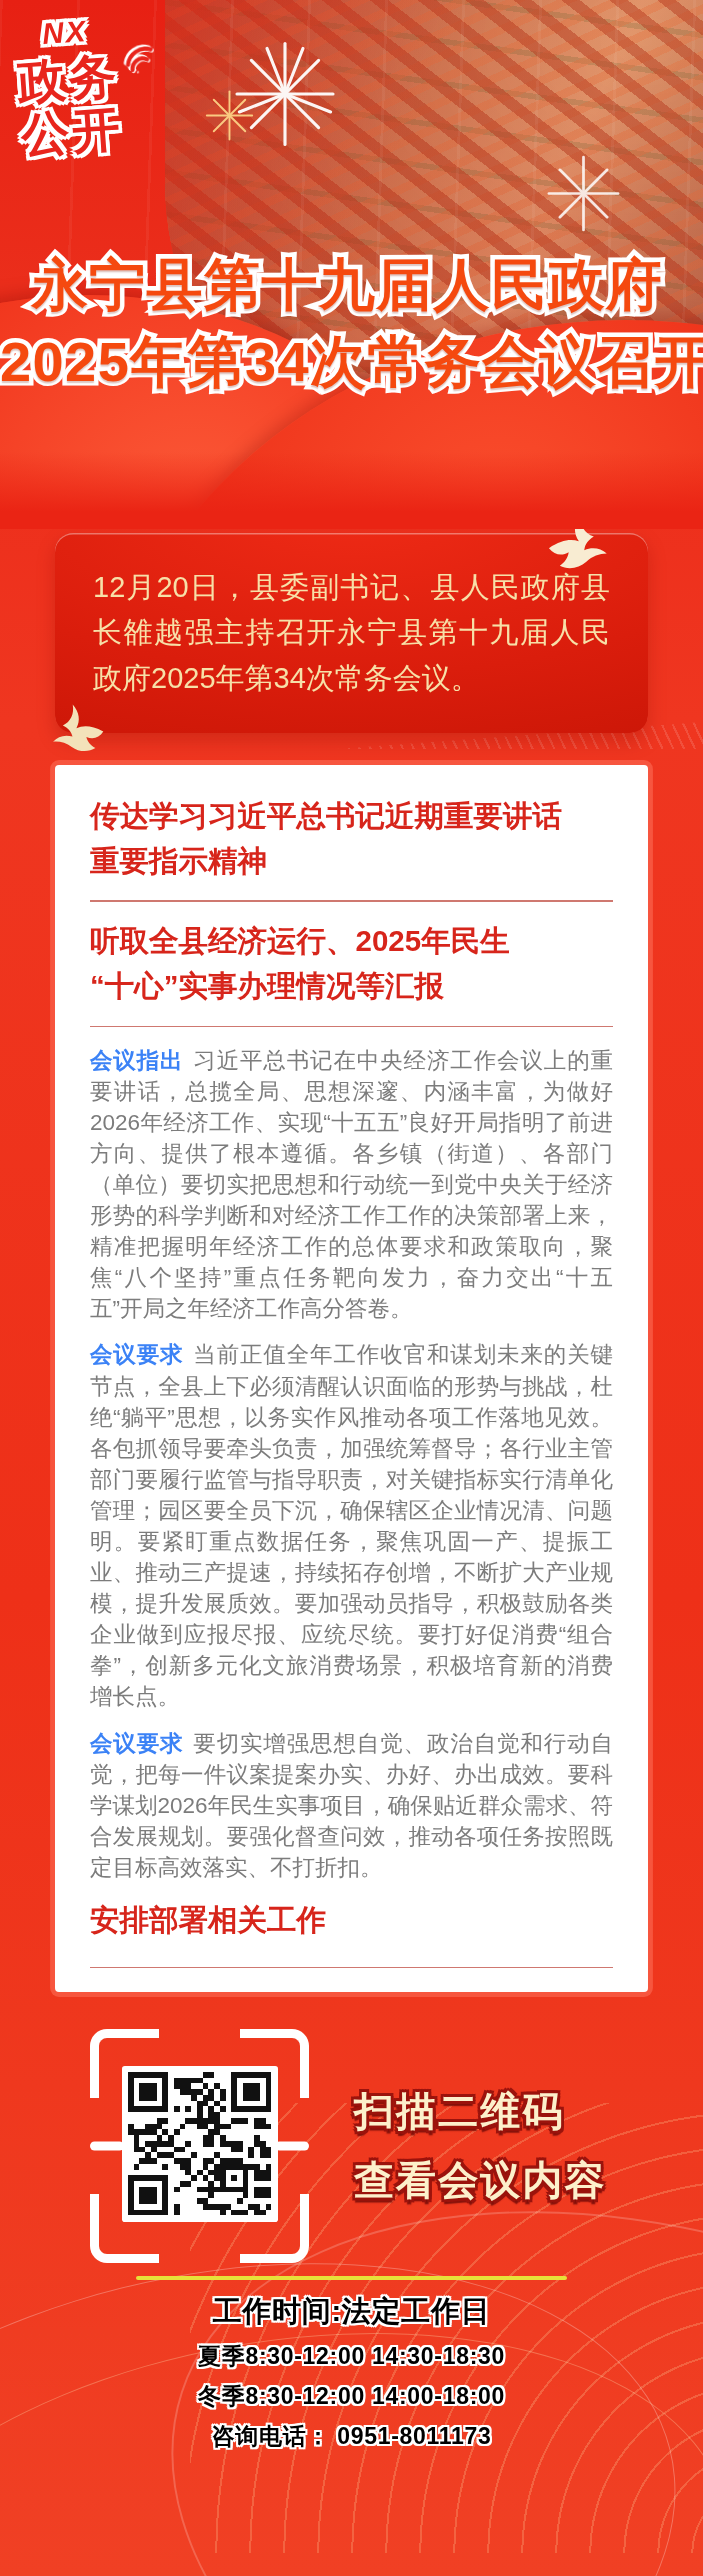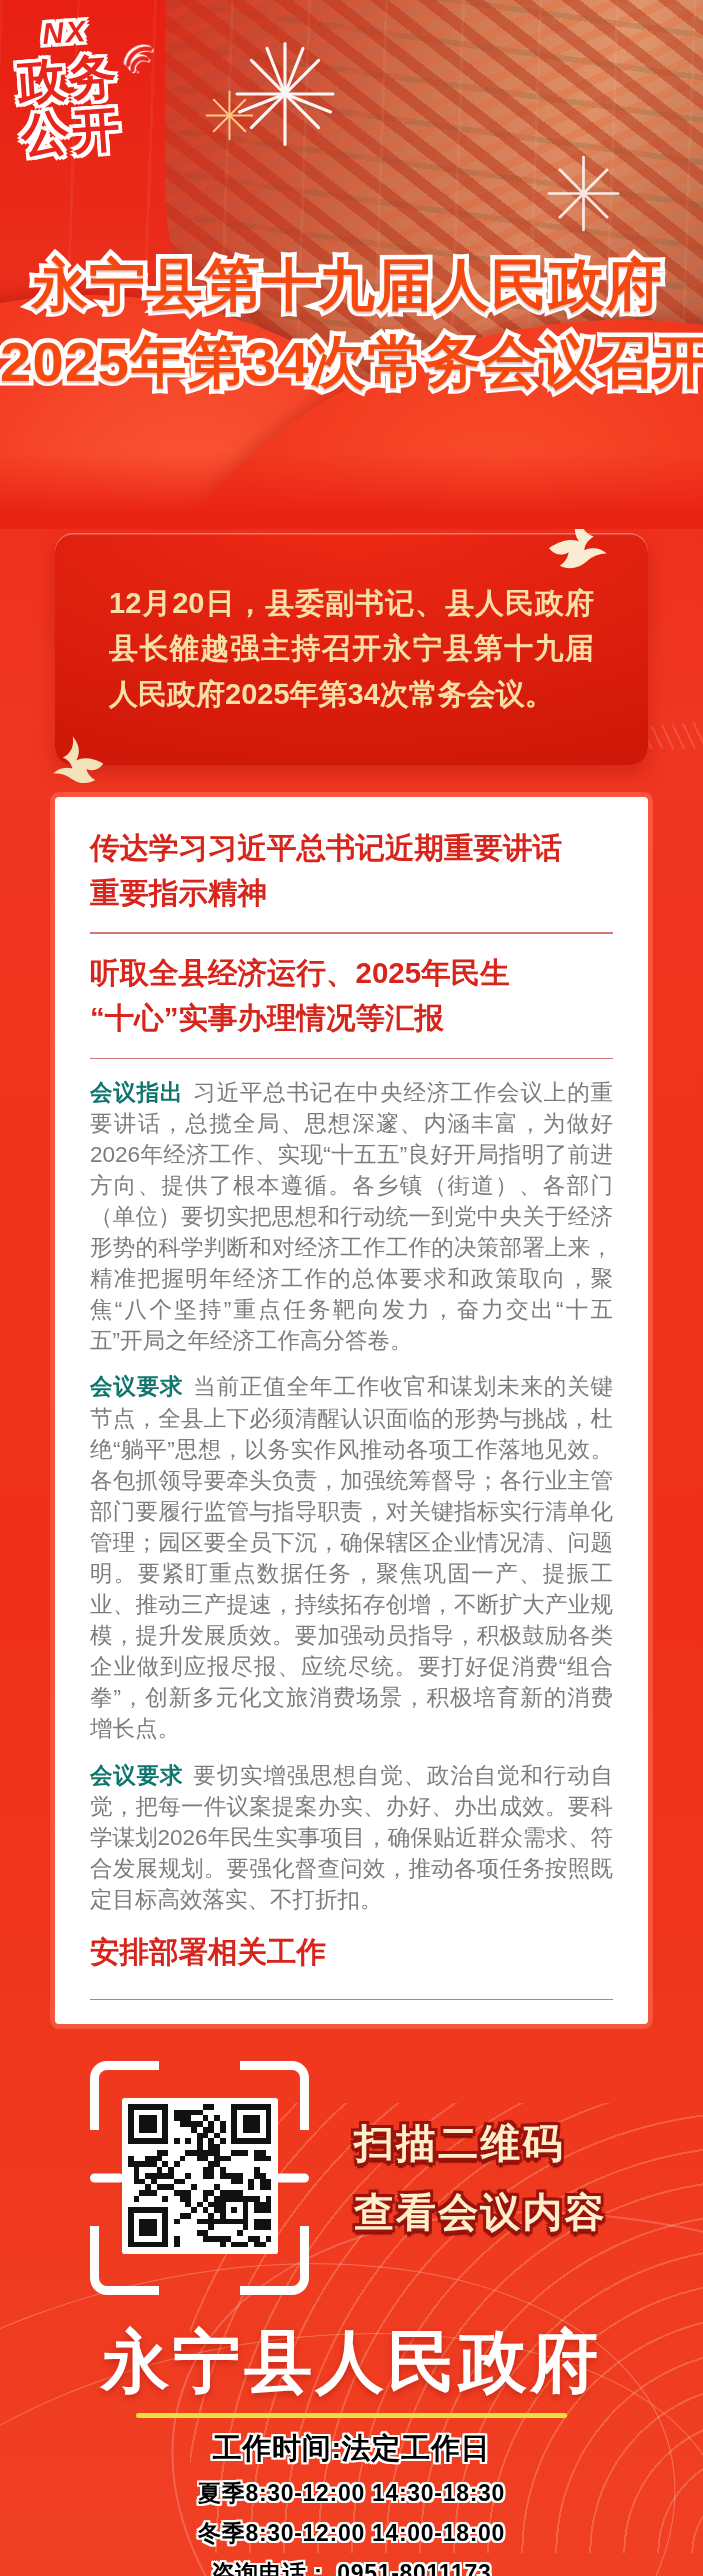--- a/index.html
+++ b/index.html
@@ -47,37 +47,37 @@
   .logo .row{display:flex;align-items:flex-start;}
   .wifi{margin:-4.2px 0 0 2.8px;filter:drop-shadow(1.4px 1.4px 0 #fff) drop-shadow(-1.4px -1.4px 0 #fff);}
 
   .fw{position:absolute;z-index:4;}
 
   
   .intro{padding:4.2px 55px 0;position:relative;z-index:2;}
   .intro-box{position:relative;border-radius:18.3px;padding:32px 38px;
     background:radial-gradient(130% 150% at 50% -12%,#ef2b16 0%,#da1d0c 55%,#c61405 100%);
     box-shadow:0 8.4px 18.3px rgba(140,10,0,.28),inset 0 1.4px 0 rgba(255,255,255,.38);}
-  .intro-box p{margin:16px;color:#f7e0a8;font-size:29px;line-height:1.56;text-align:justify;font-weight:700;}
+  .intro-box p{margin:0;color:#f7e0a8;font-size:29px;line-height:1.56;text-align:justify;font-weight:400;}
   .dove{position:absolute;z-index:3;}
   .dove.right{right:34px;top:-27px;}
   .dove.left{left:-9.8px;bottom:-24px;transform:scaleX(-1) rotate(6deg);}
 
   .hatch{position:absolute;right:0;top:722px;width:366px;height:27px;opacity:.8;z-index:1;
     background:repeating-linear-gradient(65deg,rgba(255,255,255,.16) 0 2.1px,transparent 2.1px 9.8px);
     clip-path:polygon(0 100%,100% 0,100% 100%);}
 
   
   .card{position:relative;margin:32px 55px 0;background:#fff;border-radius:4px;
     padding:29.5px 35px 17px;box-shadow:0 0 0 4.9px rgba(255,118,96,.5);z-index:2;}
   .h-red{margin:0;color:#d7251b;font-size:29.5px;font-weight:800;line-height:1.5;white-space:pre-line;}
   .card hr{border:0;height:1.4px;background:#c3564c;opacity:.8;margin:17.6px 0;}
   .card hr.last{margin:24px 0 7px;}
   p.body{margin:0 0 15.5px;color:#7c7c7c;font-size:22.5px;line-height:1.38;text-align:justify;font-weight:500;}
-  .lbl{color:#0f766e;font-weight:800;margin-right:9.8px;}
+  .lbl{color:#3b82f6;font-weight:800;margin-right:9.8px;}
   .h-red.small{margin-top:5.6px;}
 
   
   .qr-row{display:flex;align-items:center;margin:37px 0 0 90px;position:relative;z-index:2;}
   .qr-frame{position:relative;width:219px;height:234px;flex:none;}
   .corner{position:absolute;width:60px;height:60px;border:9.1px solid #fff;}
   .c-tl{left:0;top:0;border-right:0;border-bottom:0;border-radius:17px 0 0 0;}
   .c-tr{right:0;top:0;border-left:0;border-bottom:0;border-radius:0 17px 0 0;}
   .c-bl{left:0;bottom:0;border-right:0;border-top:0;border-radius:0 0 0 17px;}
   .c-br{right:0;bottom:0;border-left:0;border-top:0;border-radius:0 0 17px 0;}
@@ -528,21 +528,20 @@
             <rect x="23" y="24" width="1" height="1"></rect>
           </svg>
       </div>
     </div>
     <div class="qr-caption">
       <div class="cap">扫描二维码</div>
       <div class="cap">查看会议内容</div>
     </div>
   </section>
 
-  <div class="gov-name">永宁县人民政府</div>
   <div class="yellow-line"></div>
 
   <footer class="footer">
     <div class="f1 ow-b">工作时间:法定工作日</div>
     <div class="f2 ow-b">夏季8:30-12:00  14:30-18:30</div>
     <div class="f2 ow-b">冬季8:30-12:00  14:00-18:00</div>
     <div class="f2 ow-b">咨询电话： 0951-8011173</div>
   </footer>
 
   <div class="rings"></div>

